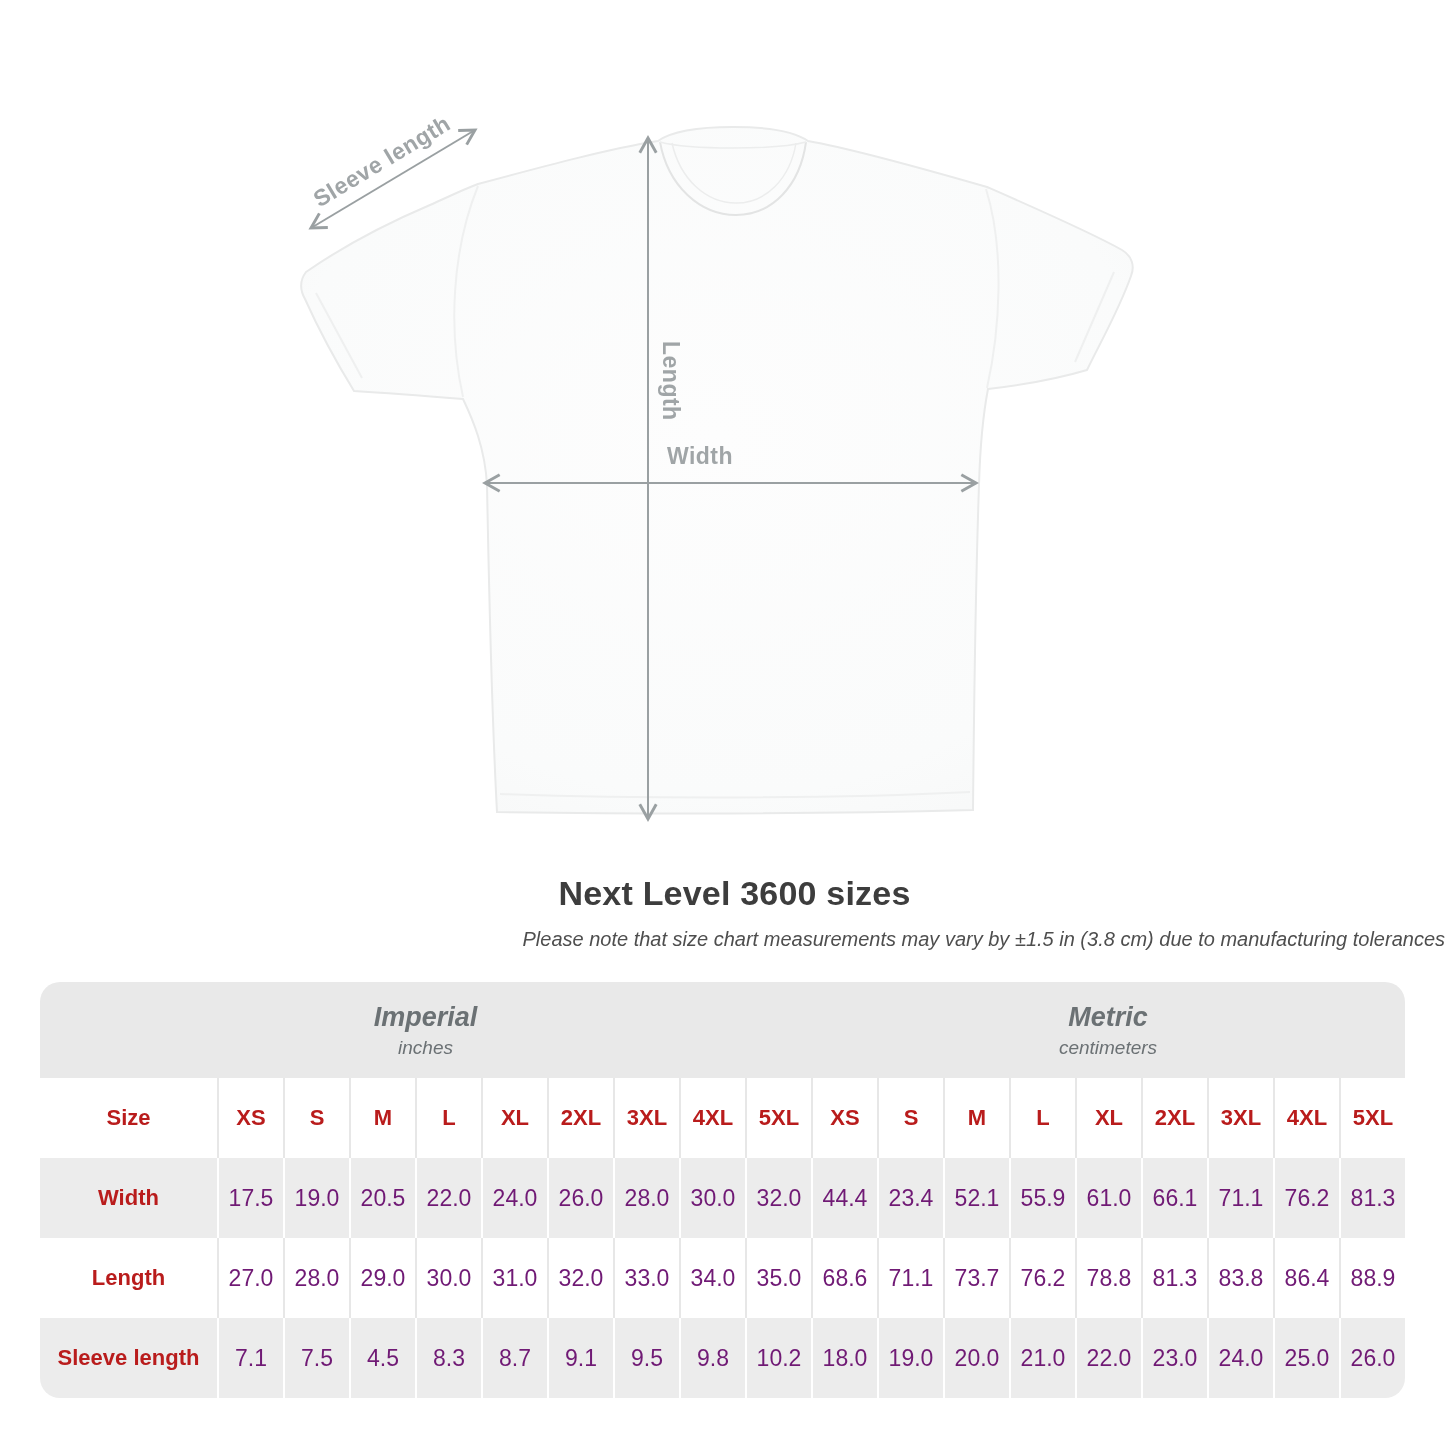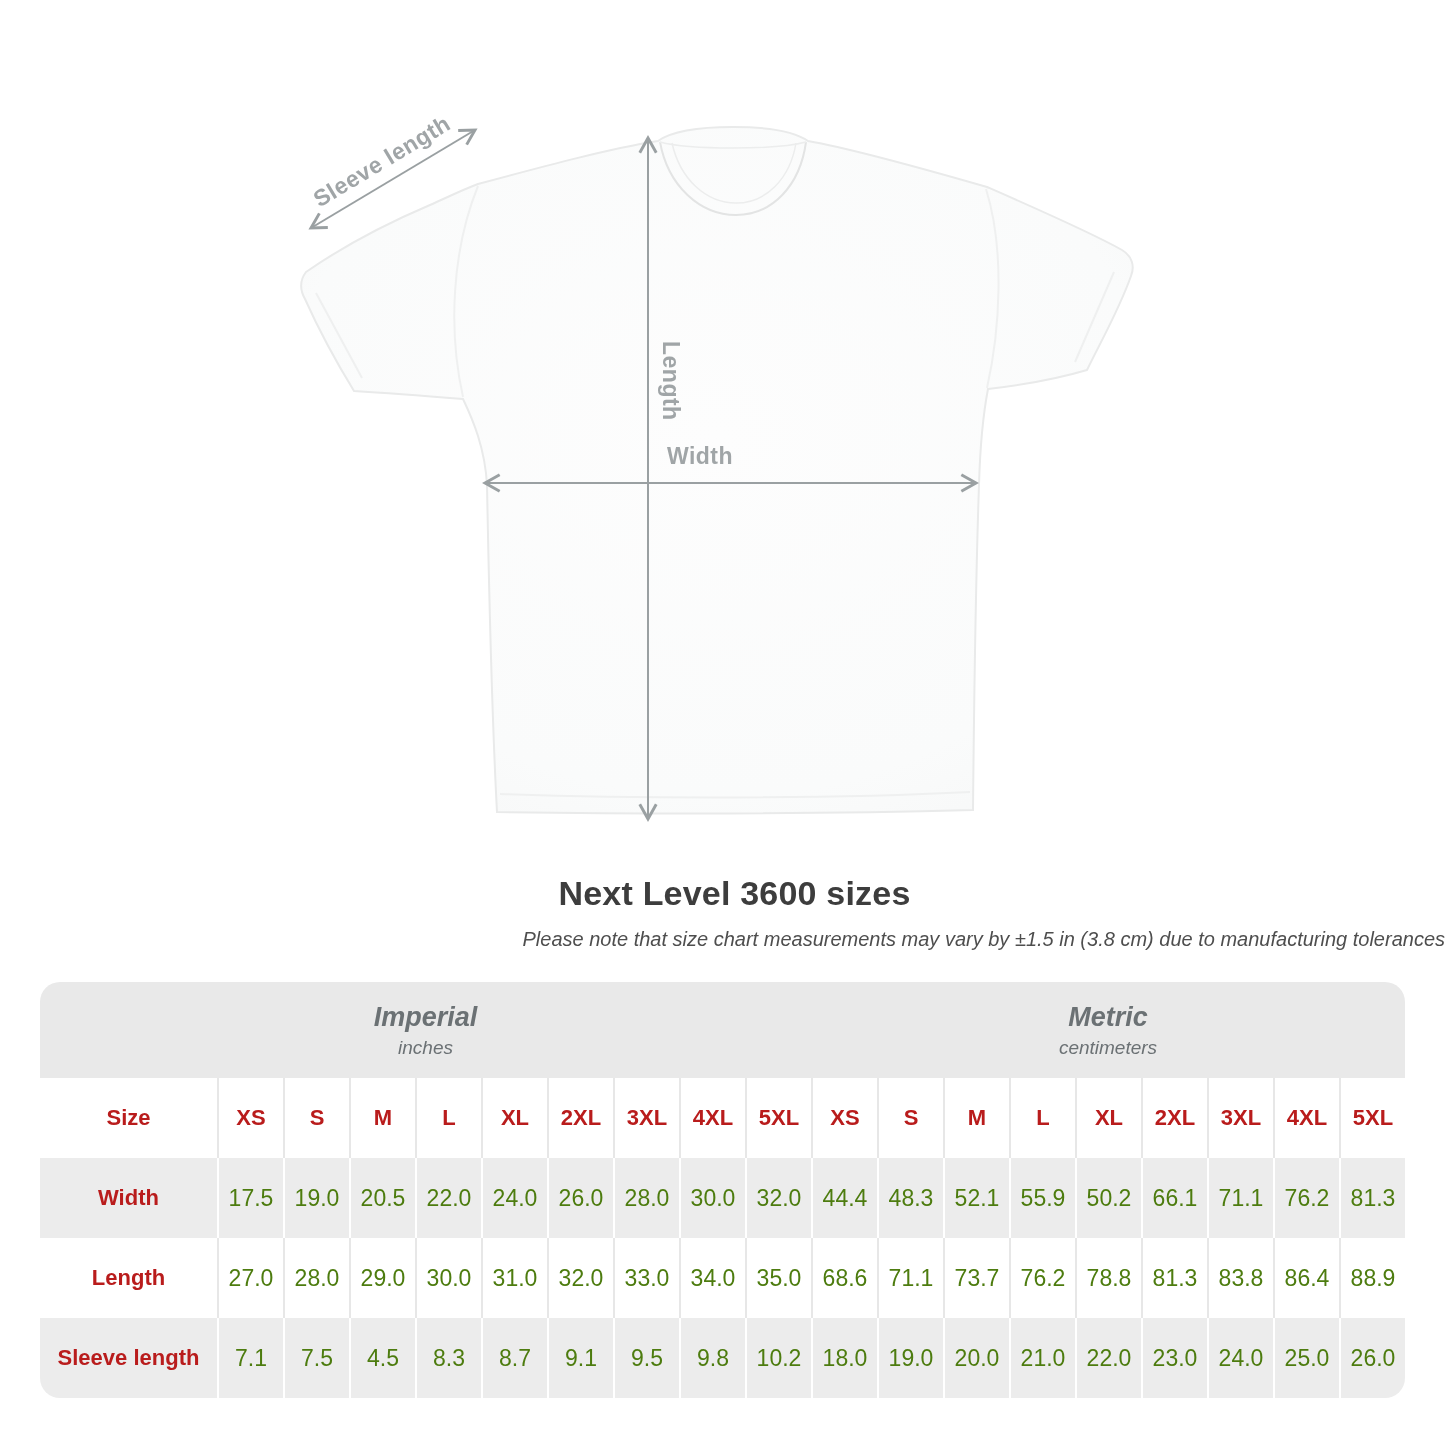--- a/index.html
+++ b/index.html
@@ -28,21 +28,21 @@
   .half-metric{width:594px;}
   .band .g-label{font-size:27px;font-weight:bold;font-style:italic;color:#6b7174;}
   .band .g-unit{font-size:19px;font-style:italic;color:#6b7174;margin-top:4px;}
 
   table.sizes{table-layout:fixed;width:1365px;border-collapse:separate;border-spacing:0;}
   col.c-label{width:177px;}
   col.c-size{width:66px;}
   .sizes th,.sizes td{height:80px;padding:0;text-align:center;vertical-align:middle;
     font-size:22px;border:none;}
   .sizes th{font-weight:bold;color:#b91c1c;}
-  .sizes td{font-weight:normal;color:#4d7c0f;font-size:23px;}
+  .sizes td{font-weight:normal;color:#701a75;font-size:23px;}
   tr.r-white{background:#ffffff;}
   tr.r-gray{background:#ececec;}
   tr.r-white th + th, tr.r-white th + td, tr.r-white td + td{border-left:2px solid #e7e7e7;text-align:center;}
   tr.r-gray  th + th, tr.r-gray  th + td, tr.r-gray  td + td{border-left:2px solid #ffffff;}
   tr.r-last th:first-child{border-bottom-left-radius:20px;}
   tr.r-last td:last-child{border-bottom-right-radius:20px;}
 </style>
 </head>
 <body>
 
@@ -173,24 +173,24 @@
             <td>17.5</td>
             <td>19.0</td>
             <td>20.5</td>
             <td>22.0</td>
             <td>24.0</td>
             <td>26.0</td>
             <td>28.0</td>
             <td>30.0</td>
             <td>32.0</td>
             <td>44.4</td>
-            <td>48.3</td>
+            <td>23.4</td>
             <td>52.1</td>
             <td>55.9</td>
-            <td>50.2</td>
+            <td>61.0</td>
             <td>66.1</td>
             <td>71.1</td>
             <td>76.2</td>
             <td>81.3</td>
           </tr>
           <tr class="r-white">
             <th>Length</th>
             <td>27.0</td>
             <td>28.0</td>
             <td>29.0</td>

